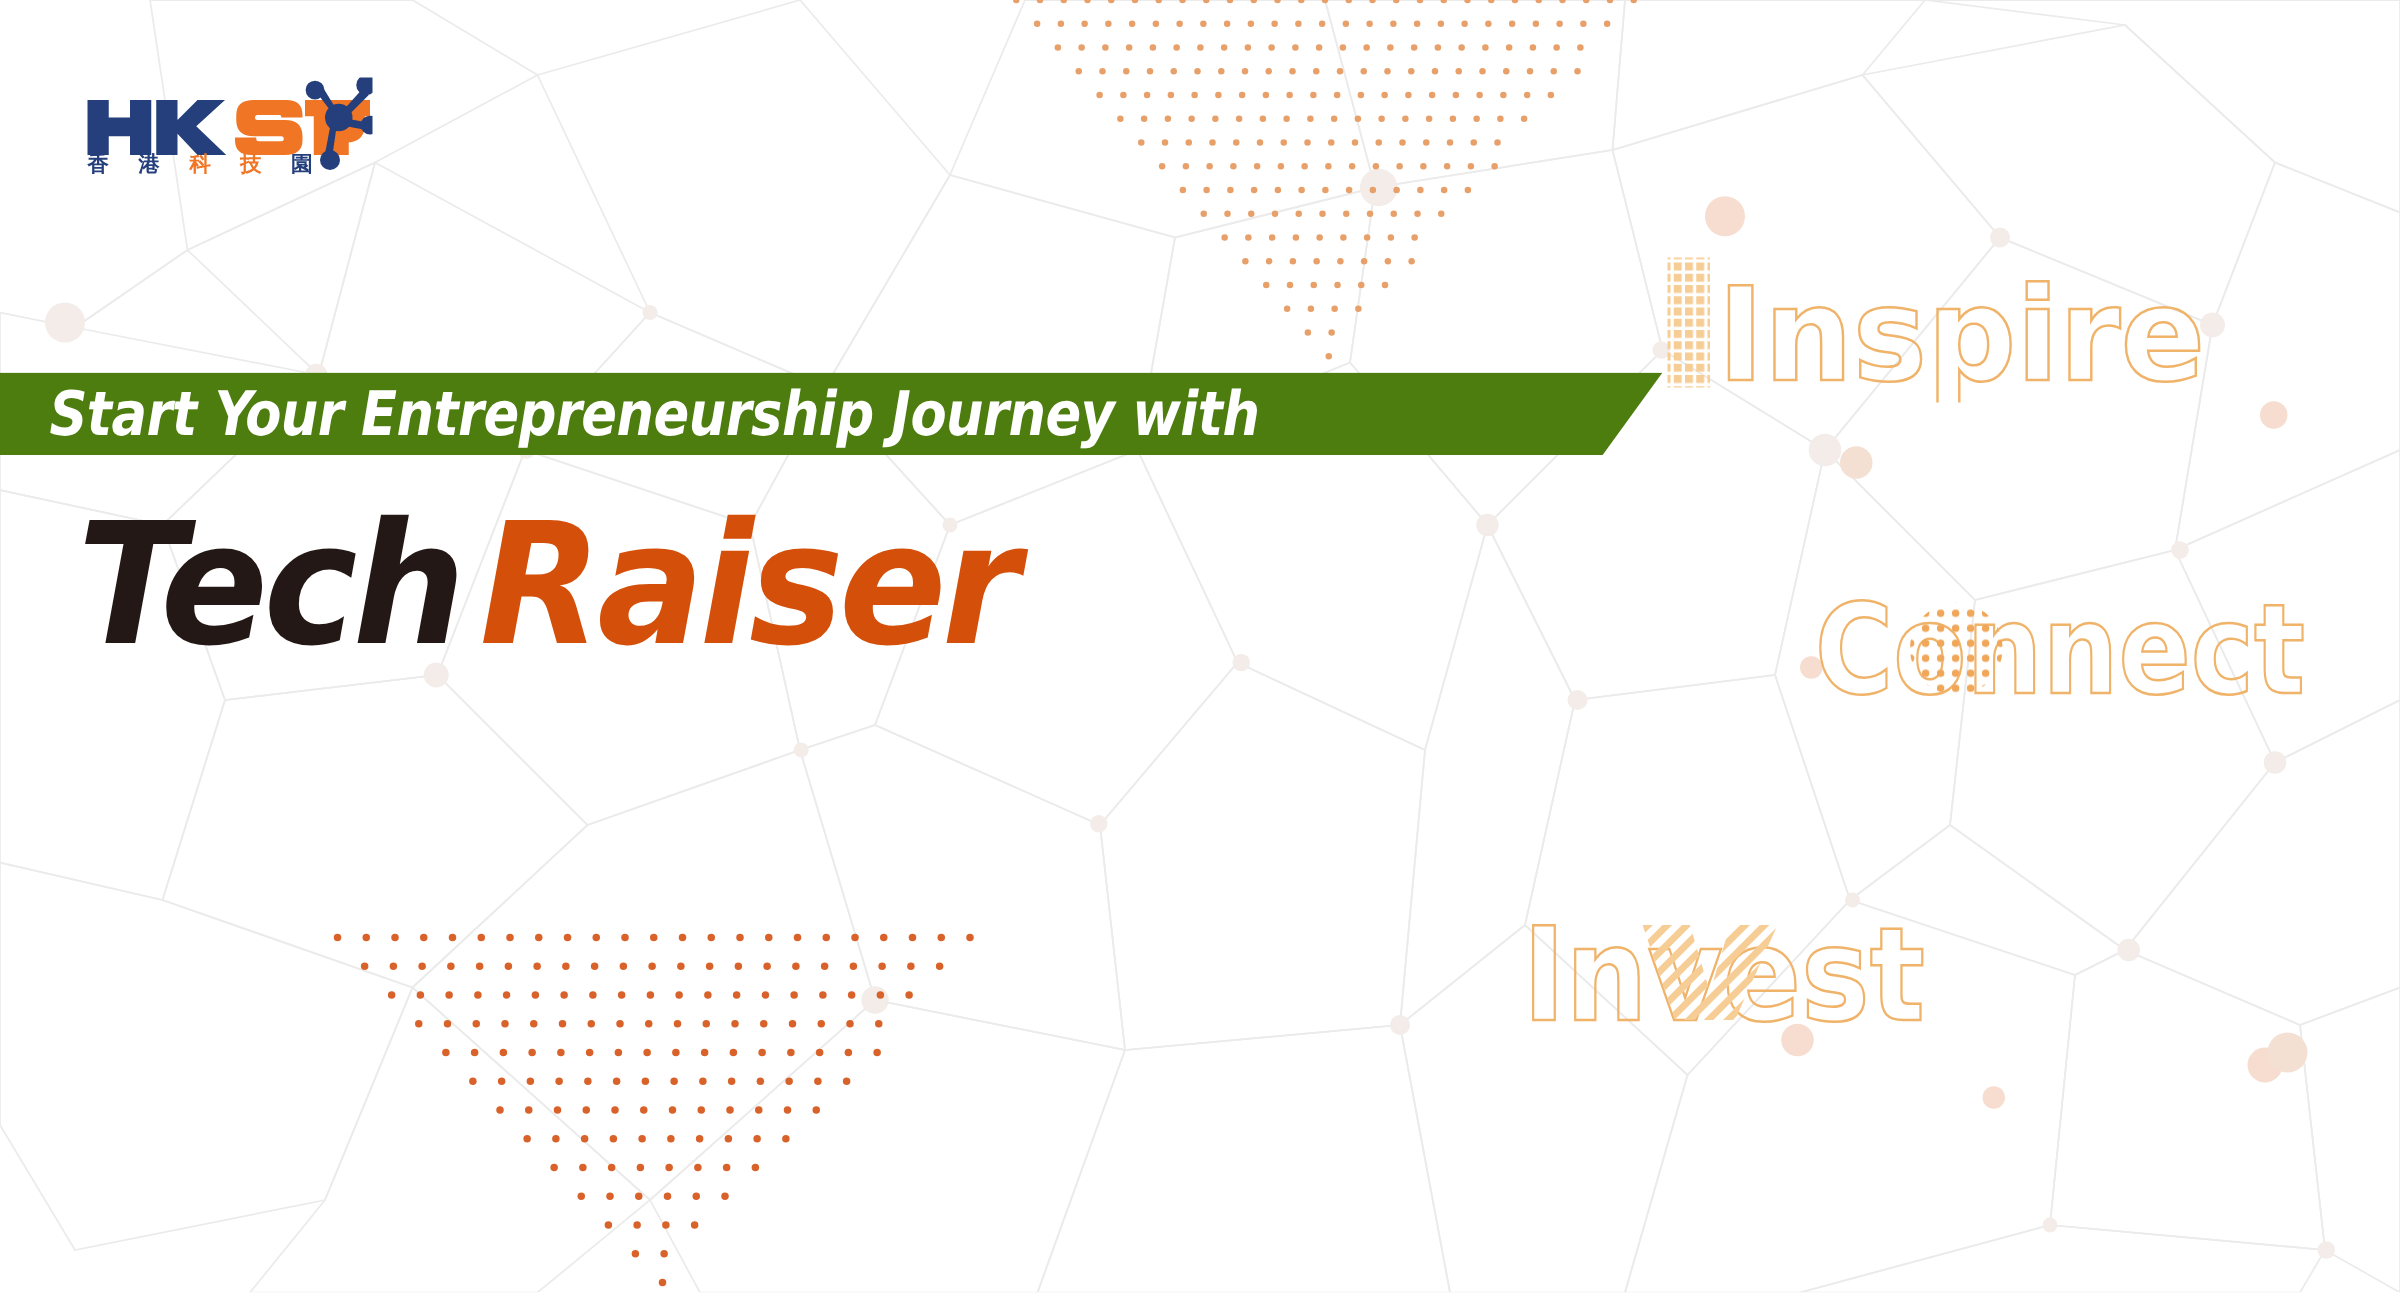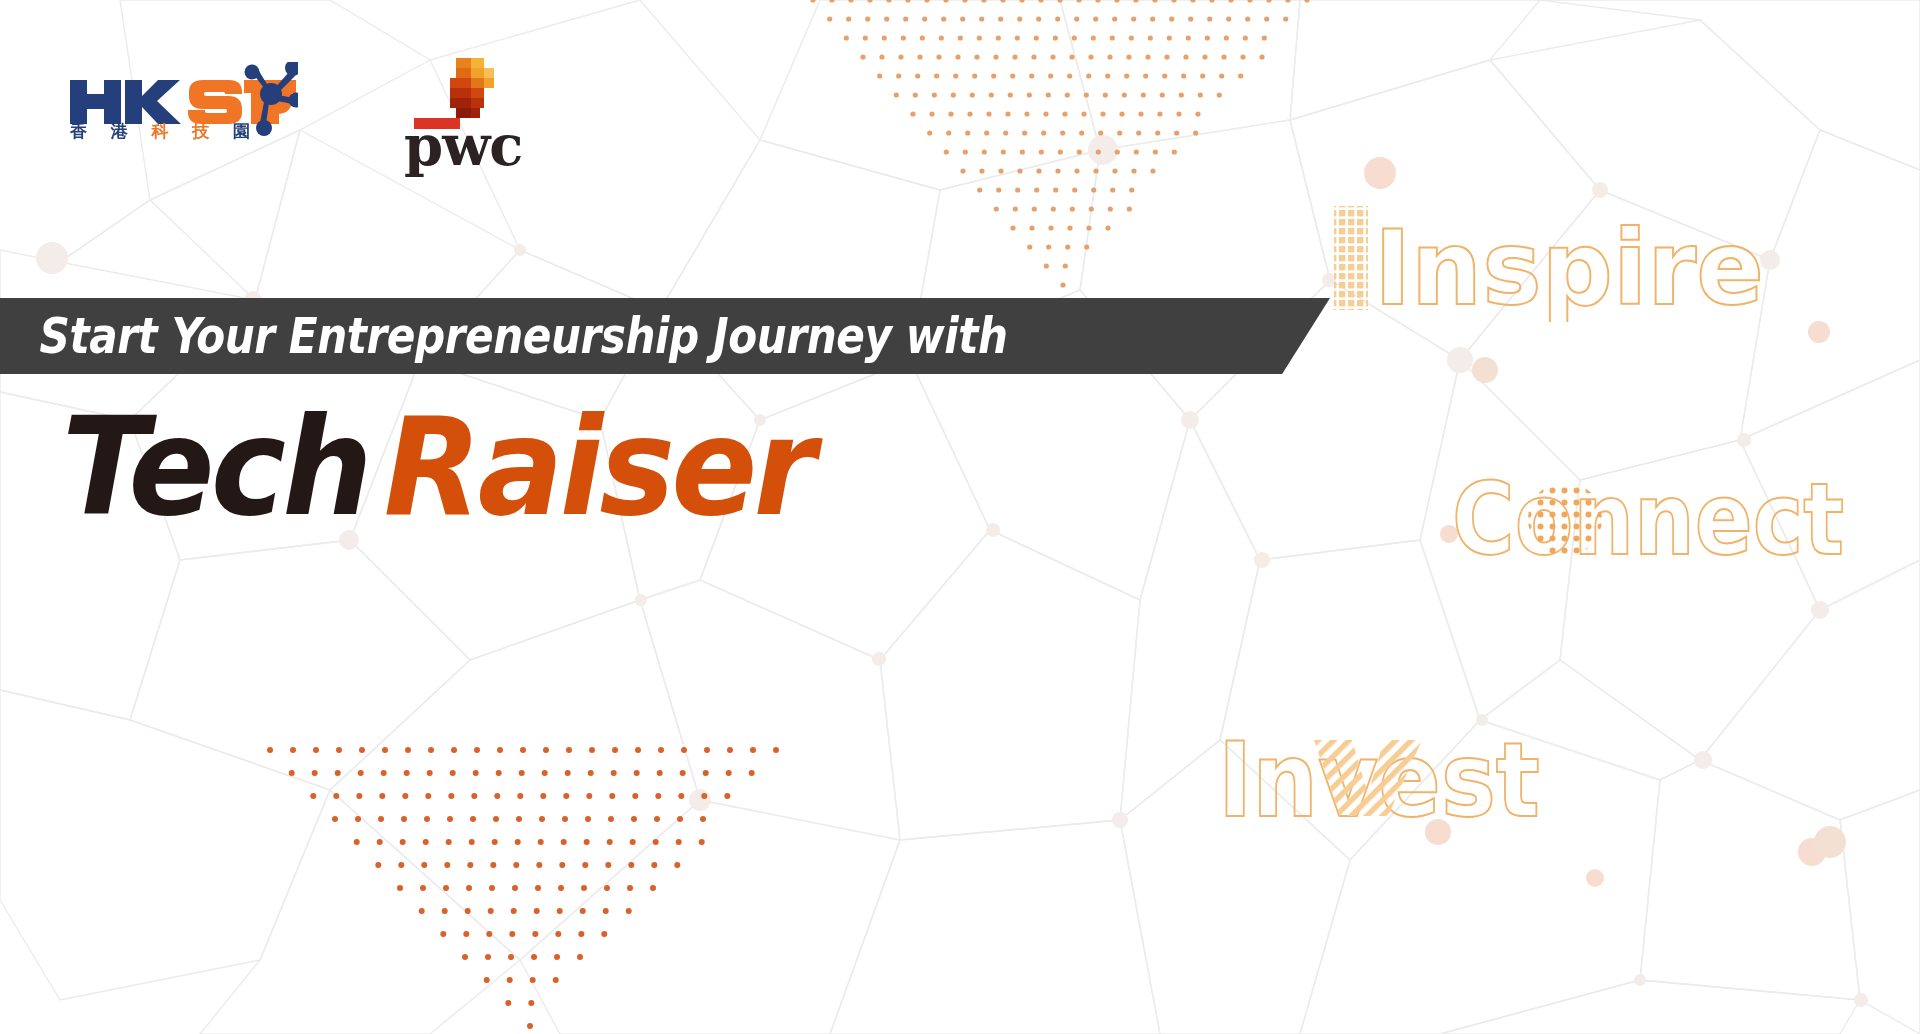--- a/index.html
+++ b/index.html
@@ -49,22 +49,22 @@
     width: 140px;
     height: 100px;
   }
 
   
   #banner {
     position: absolute;
     left: 0;
     top: 298px;
     width: 1330px;
-    height: 76px;
-    background: #404040;
+    height: 66px;
+    background: #4d7c0f;
     clip-path: polygon(0 0, 100% 0, 96.4% 100%, 0 100%);
     display: flex;
     align-items: center;
   }
   #banner-text {
     color: #ffffff;
     font-family: "DejaVu Sans", "Liberation Sans", sans-serif;
     font-size: 49px;
     font-weight: bold;
     font-style: italic;
@@ -632,42 +632,20 @@
       
       <div style="position:absolute;left:2px;top:58px;width:180px;display:flex;justify-content:space-between;">
         <span style="font-family:'DejaVu Sans','Liberation Sans',sans-serif;font-size:17px;font-weight:bold;color:#243f7b;">香</span>
         <span style="font-family:'DejaVu Sans','Liberation Sans',sans-serif;font-size:17px;font-weight:bold;color:#243f7b;">港</span>
         <span style="font-family:'DejaVu Sans','Liberation Sans',sans-serif;font-size:17px;font-weight:bold;color:#f07524;">科</span>
         <span style="font-family:'DejaVu Sans','Liberation Sans',sans-serif;font-size:17px;font-weight:bold;color:#f07524;">技</span>
         <span style="font-family:'DejaVu Sans','Liberation Sans',sans-serif;font-size:17px;font-weight:bold;color:#243f7b;">園</span>
       </div>
     </div>
 
-    <div id="pwc-logo">
-      <svg viewBox="0 0 140 100" width="140" height="100" aria-hidden="true">
-
-        <rect x="66" y="3" width="15" height="10" fill="#e8821c"></rect>
-        <rect x="81" y="3" width="13" height="10" fill="#f5b335"></rect>
-        <rect x="66" y="13" width="15" height="10" fill="#e06c12"></rect>
-        <rect x="81" y="13" width="13" height="10" fill="#f0a22a"></rect>
-        <rect x="94" y="13" width="10" height="10" fill="#f5c05a"></rect>
-        <rect x="60" y="23" width="21" height="10" fill="#d2470f"></rect>
-        <rect x="81" y="23" width="13" height="10" fill="#e3761a"></rect>
-        <rect x="94" y="23" width="10" height="10" fill="#f0a22a"></rect>
-        <rect x="60" y="33" width="21" height="10" fill="#b8300c"></rect>
-        <rect x="81" y="33" width="13" height="10" fill="#d2470f"></rect>
-        <rect x="60" y="43" width="21" height="10" fill="#a0220b"></rect>
-        <rect x="81" y="43" width="13" height="10" fill="#b8300c"></rect>
-        <rect x="66" y="53" width="15" height="10" fill="#8c1c0a"></rect>
-        <rect x="81" y="53" width="9" height="10" fill="#a0220b"></rect>
-        <rect x="24" y="63" width="46" height="11" fill="#d93425"></rect>
-      </svg>
-      <div style="position:absolute;left:14px;top:62px;font-family:'DejaVu Serif','Liberation Serif',serif;
-                  font-size:56px;font-weight:bold;color:#2d2223;line-height:1;letter-spacing:-1px;">pwc</div>
-    </div>
   </div>
 
   <div id="banner">
     <div id="banner-text">Start Your Entrepreneurship Journey with</div>
   </div>
 
   <div id="wordmark">
     <span class="wm-tech">Tech</span><span class="wm-gap"></span><span class="wm-raiser">Raiser</span>
   </div>
 

